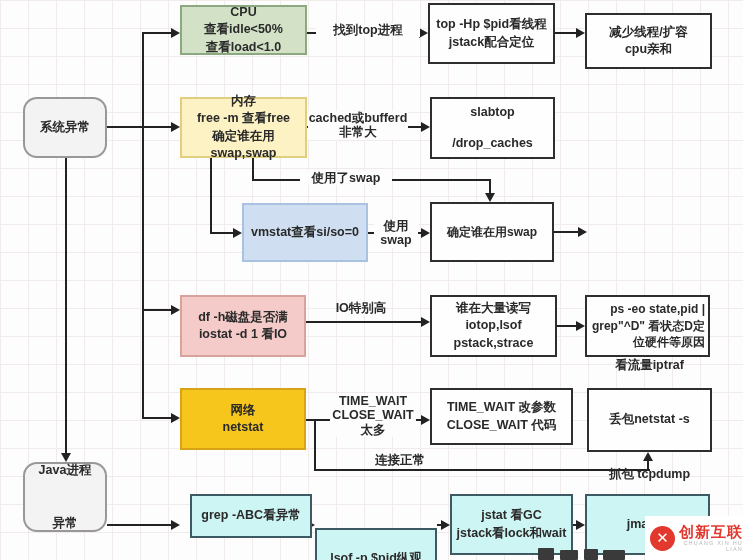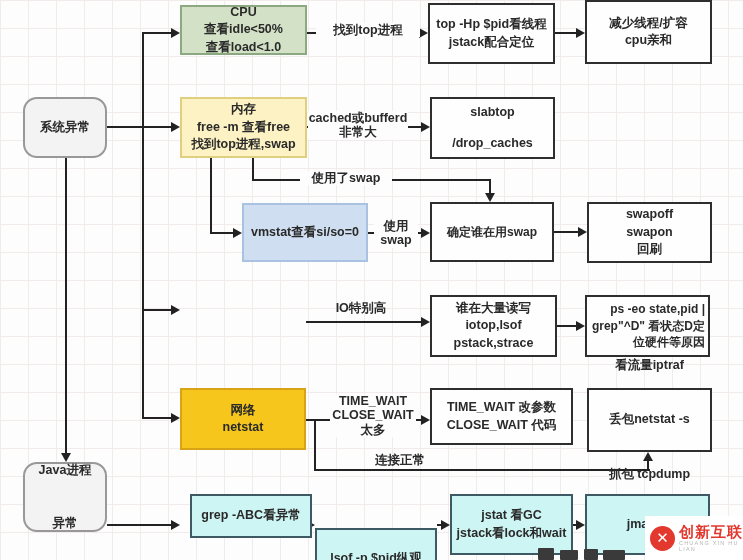--- a/index.html
+++ b/index.html
@@ -42,21 +42,21 @@
   .wm{
     position:absolute;left:645px;top:516px;width:98px;height:44px;
     background:#ffffff;display:flex;align-items:center;gap:4px;
     padding-left:5px;box-sizing:border-box;
   }
   .wm-circle{
     width:25px;height:25px;border-radius:50%;background:#e2382e;color:#fff;
     display:flex;align-items:center;justify-content:center;
     font-size:15px;font-weight:bold;flex:0 0 auto;
   }
-  .wm-text{display:flex;flex-direction:column;line-height:1;}
+  .wm-text{display:flex;flex-direction:column;line-height:1;text-align:right;}
   .wm-brand{color:#e2382e;font-size:15px;font-weight:bold;letter-spacing:1px;}
   .wm-sub{color:#b7b7b7;font-size:5.5px;letter-spacing:1.2px;margin-top:2px;}
   .frag{position:absolute;background:#3a3a3a;border-radius:1px;}
 </style>
 </head>
 <body>
 
 <div id="stage">
 
   <div class="vl" style="left:142px;top:32px;height:387px;"></div>
@@ -127,57 +127,56 @@
 
   <div class="node green" style="left:180px;top:5px;width:127px;height:50px;">
     <span>CPU</span>
     <span>查看idle&lt;50%</span>
     <span>查看load&lt;1.0</span>
   </div>
 
   <div class="node yellow" style="left:180px;top:97px;width:127px;height:61px;">
     <span>内存</span>
     <span>free -m 查看free</span>
-    <span>找到top进程,swap</span>
+    <span>确定谁在用swap,swap</span>
   </div>
 
   <div class="node blue" style="left:242px;top:203px;width:126px;height:59px;">
     <span>vmstat查看si/so=0</span>
   </div>
 
+  <div class="node pink" style="left:180px;top:295px;width:126px;height:62px;">
+    <span>df -h磁盘是否满</span>
+    <span>iostat -d 1 看IO</span>
+  </div>
 
   <div class="node gold" style="left:180px;top:388px;width:126px;height:62px;">
     <span>网络</span>
     <span>netstat</span>
   </div>
 
   <div class="node white" style="left:428px;top:3px;width:127px;height:61px;">
     <span>top -Hp $pid看线程</span>
     <span>jstack配合定位</span>
   </div>
 
-  <div class="node white" style="left:585px;top:0;width:127px;height:64px;">
+  <div class="node white" style="left:585px;top:13px;width:127px;height:56px;">
     <span>减少线程/扩容</span>
     <span>cpu亲和</span>
   </div>
 
   <div class="node white" style="left:430px;top:97px;width:125px;height:62px;">
     <span>slabtop</span>
     <span class="gap">/drop_caches</span>
   </div>
 
   <div class="node white" style="left:430px;top:202px;width:124px;height:60px;font-size:12px;">
     <span>确定谁在用swap</span>
   </div>
 
-  <div class="node white" style="left:587px;top:202px;width:125px;height:61px;">
-    <span>swapoff</span>
-    <span>swapon</span>
-    <span>回刷</span>
-  </div>
 
   <div class="node white" style="left:430px;top:295px;width:127px;height:62px;">
     <span>谁在大量读写</span>
     <span>iotop,lsof</span>
     <span>pstack,strace</span>
   </div>
 
   <div class="node white" style="left:585px;top:295px;width:125px;height:62px;font-size:12px;align-items:flex-end;">
     <span>ps -eo state,pid |</span>
     <span>grep"^D" 看状态D定</span>

